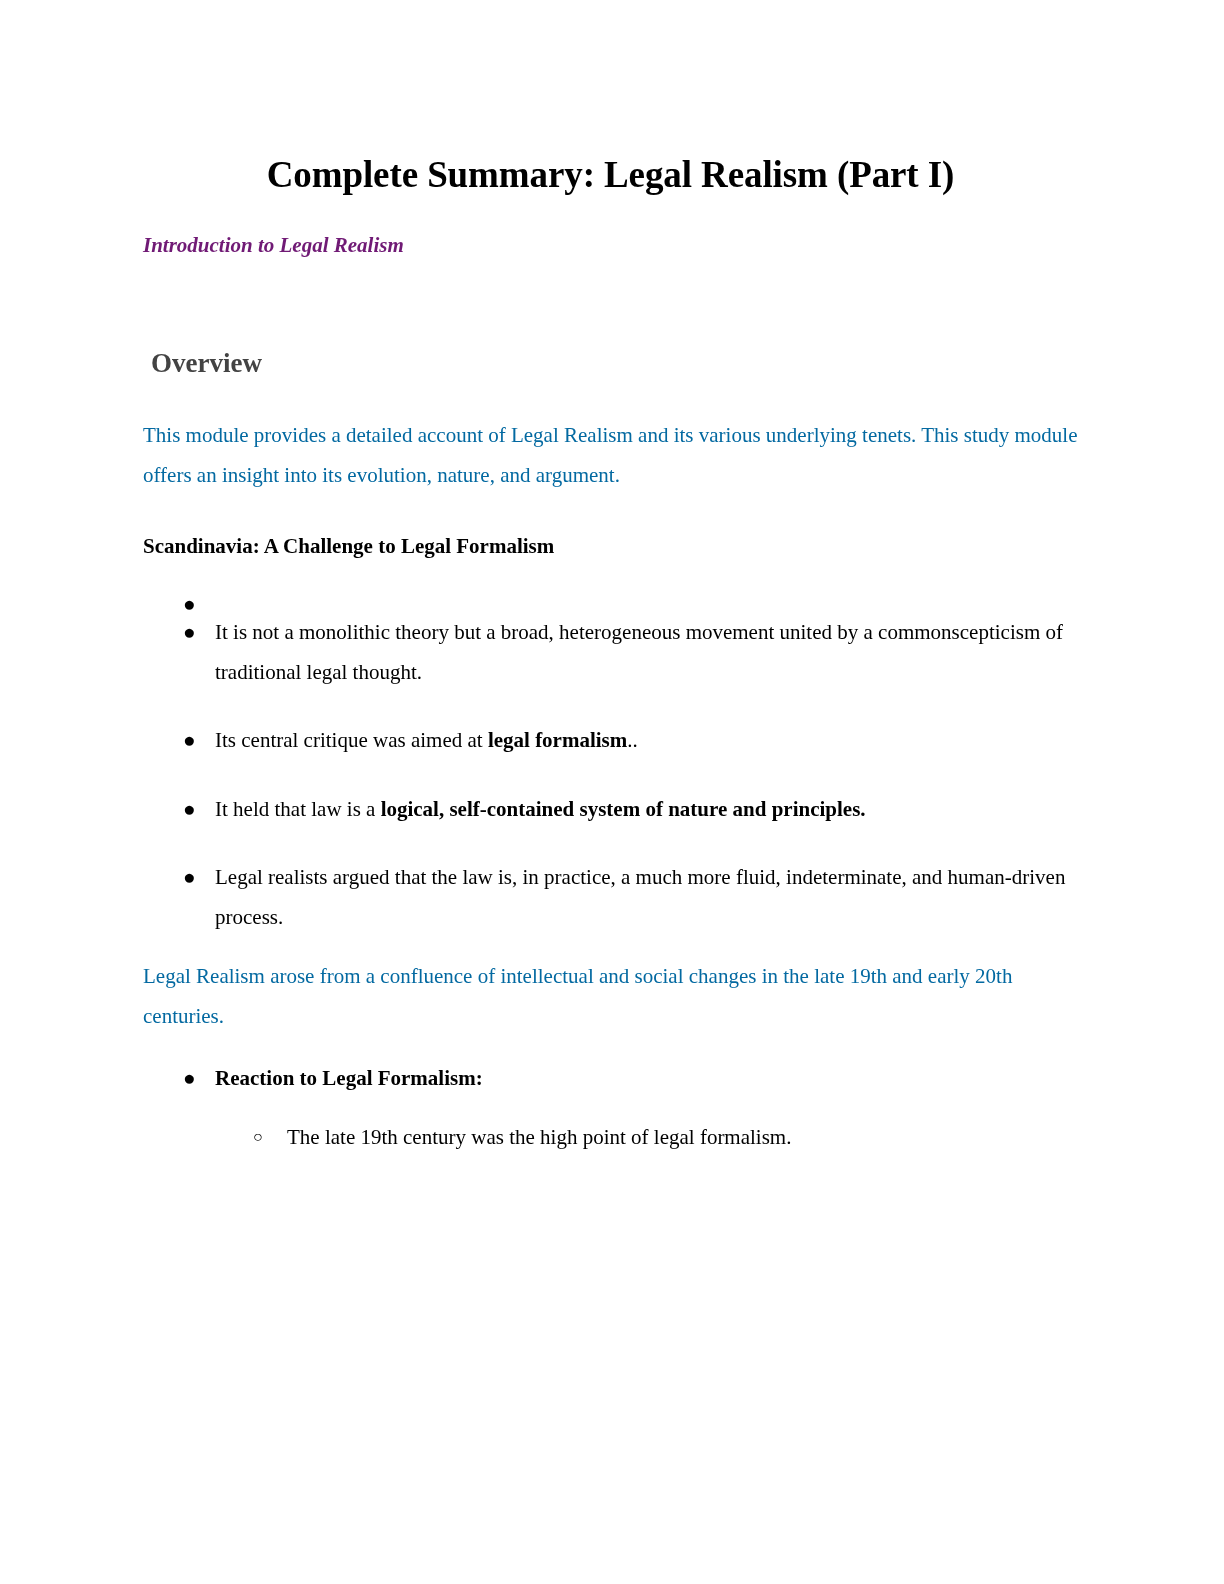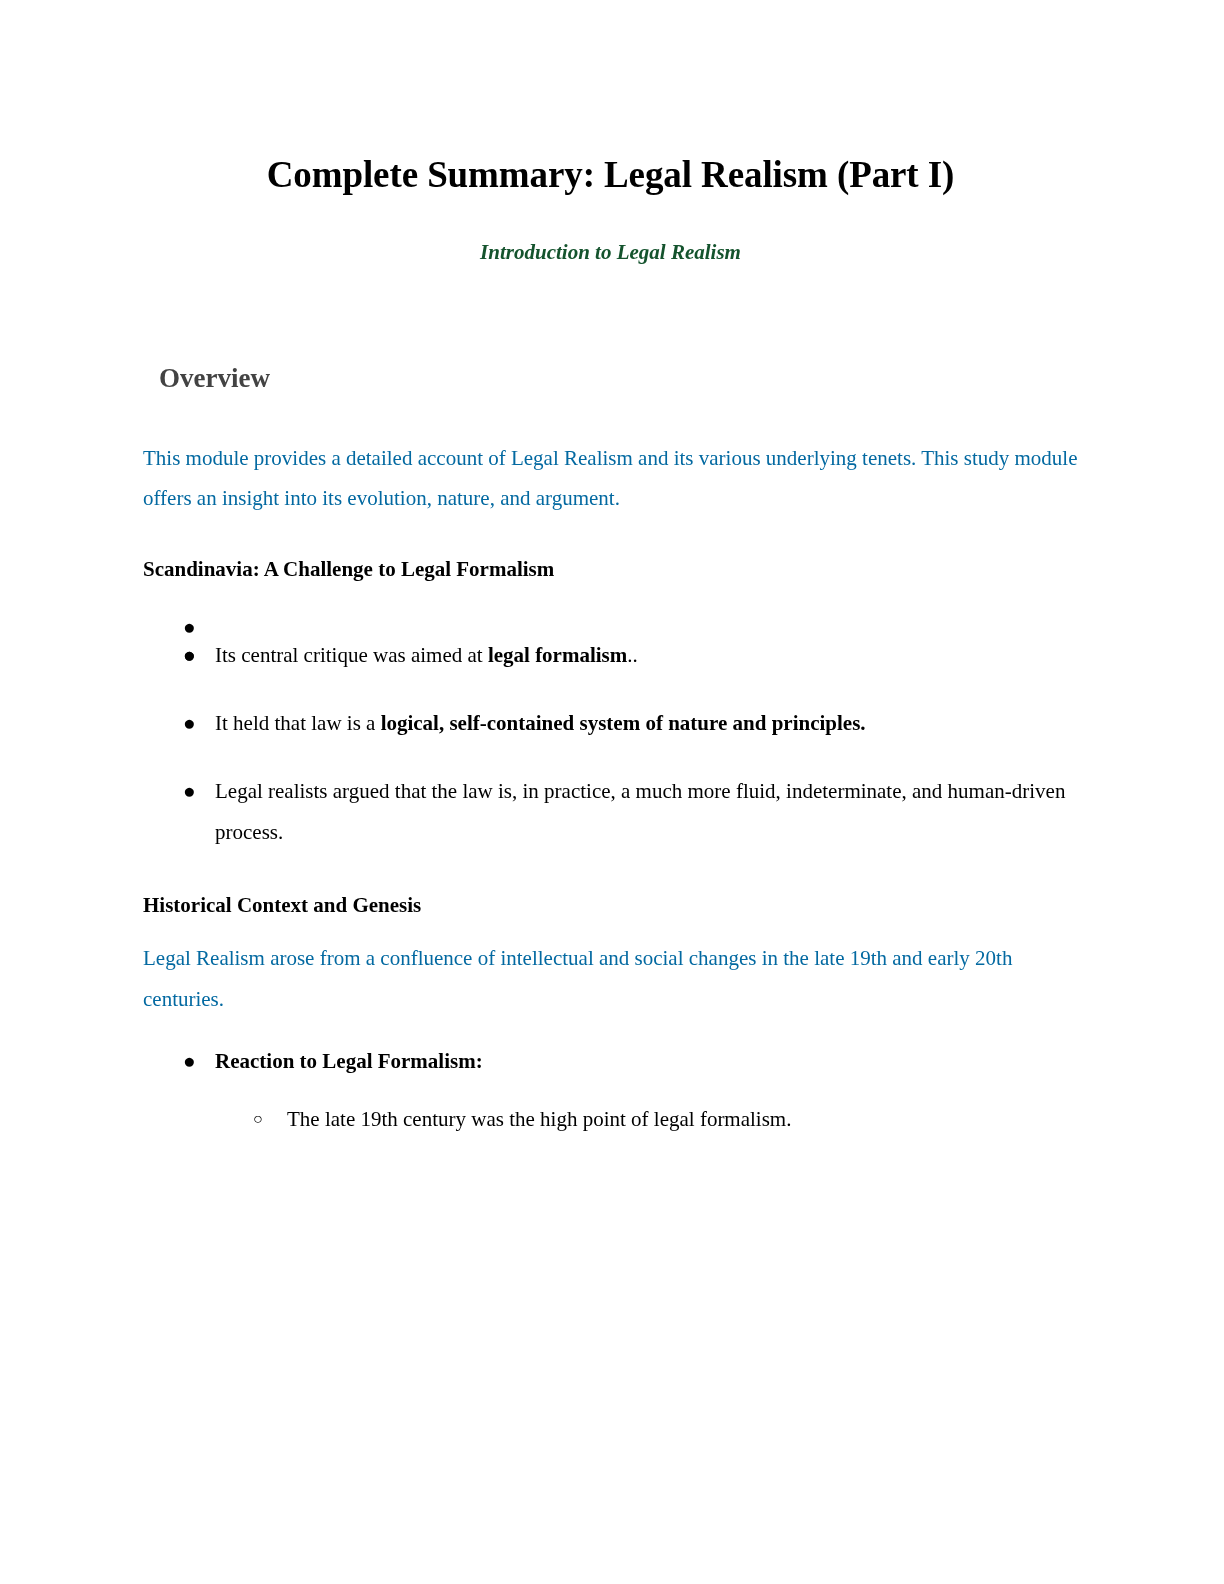--- a/index.html
+++ b/index.html
@@ -39,33 +39,33 @@
     padding-top: 152px;
     text-align: center;
     font-size: 37px;
     font-weight: bold;
     line-height: 1.25;
     letter-spacing: -0.1px;
     color: #000000;
   }
 
   .doc-subtitle {
-    margin: 7px;
+    margin: 0;
     padding-top: 34px;
-    text-align: center;
+    text-align: left;
     font-size: 21px;
     font-weight: bold;
     font-style: italic;
     line-height: 1.3;
-    color: #14532d;
+    color: #701a75;
   }
 
   
   .h-overview {
-    margin: 16px;
+    margin: 8px;
     padding-top: 78px;
     font-size: 27px;
     font-weight: bold;
     line-height: 1.3;
     color: #434343;
   }
 
   .h-sub {
     margin: 0;
     font-size: 21px;
@@ -152,34 +152,33 @@
 
     <p class="para gap-top"><span>This module provides a detailed account of Legal Realism and its various underlying tenets.</span> <span>This study module offers an insight into its evolution, nature, and argument.</span></p>
 
     <h3 class="h-sub gap-intro">Scandinavia: A Challenge to Legal Formalism</h3>
 
     <ul class="bullets gap-top">
       <li>
         <span class="bullet-dot">●</span><span class="strong"></span><span></span>
       </li>
       <li>
-        <span class="bullet-dot">●</span><span class="strong"></span><span></span>
+        <span class="bullet-dot">●</span><span>It is not a monolithic theory but a broad, heterogeneous movement united by a commonscepticism of traditional legal thought.</span><span class="strong"></span><span></span>
       </li>
       <li>
         <span class="bullet-dot">●</span><span>Its central critique was aimed at </span><span class="strong">legal formalism</span><span>..</span>
       </li>
       <li>
         <span class="bullet-dot">●</span><span>It held that law is a </span><span class="strong">logical, self-contained system of nature and principles.</span><span></span>
       </li>
       <li>
         <span class="bullet-dot">●</span><span>Legal realists argued that the law is, in practice, a much more fluid, indeterminate, and human-driven process.</span><span class="strong"></span><span></span>
       </li>
     </ul>
 
-    <h3 class="h-sub gap-hist">Historical Context and Genesis</h3>
 
     <p class="para gap-hist-body">Legal Realism arose from a confluence of intellectual and social changes in the late 19th and early 20th centuries.</p>
 
     <ul class="bullets gap-top">
       <li>
         <span class="bullet-dot">●</span><span class="li-strong">Reaction to Legal Formalism:</span>
         <ul class="sub-bullets">
           <li>
             <span class="bullet-circle">○</span><span>The late 19th century was the high point of legal formalism.</span>
           </li>

